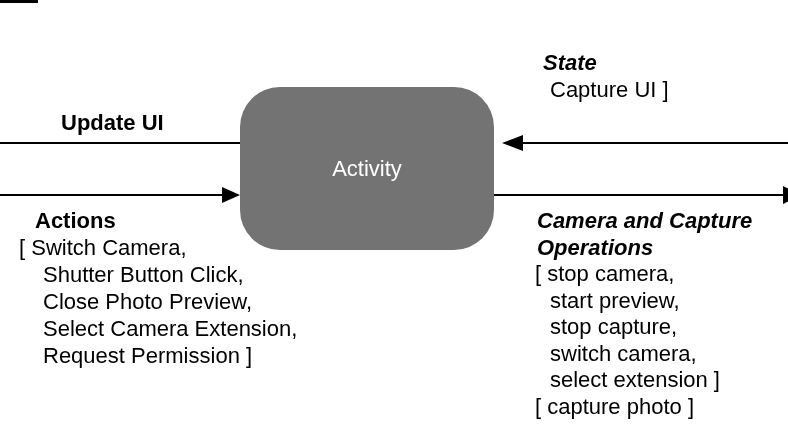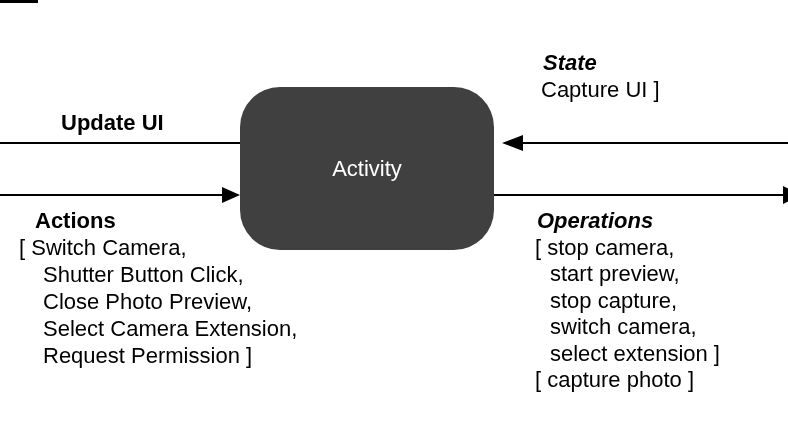--- a/index.html
+++ b/index.html
@@ -19,21 +19,21 @@
     display:flex;align-items:center;justify-content:center;
   }
   .node-label{color:#fff;font-size:22px;}
   .tblock{position:absolute;font-size:22px;line-height:27px;white-space:nowrap;}
   .tblock.tight{line-height:26.5px;}
   .bold{font-weight:bold;}
   .t-off{margin-left:16px;}
   .t-off2{margin-left:2px;font-style:italic;}
   .ind{margin-left:24px;}
   .ind-ops{margin-left:15px;}
-  .ind-sm{}
+  .ind-sm{margin-left:9px;}
   
   .ah{position:absolute;width:0;height:0;}
   .ah-right-in{ 
     left:222px;top:187px;
     border-top:8px solid transparent;border-bottom:8px solid transparent;
     border-left:18px solid #000;
   }
   .ah-left-in{ 
     left:502px;top:135px;
     border-top:8px solid transparent;border-bottom:8px solid transparent;
@@ -54,41 +54,42 @@
 
   <div class="hline" style="left:0;top:142px;width:240px;"></div>
   <div class="hline" style="left:521px;top:142px;width:267px;"></div>
   <div class="hline" style="left:0;top:194px;width:223px;"></div>
   <div class="hline" style="left:494px;top:194px;width:290px;"></div>
 
   <div class="ah ah-right-in"></div>
   <div class="ah ah-left-in"></div>
   <div class="ah ah-right-edge"></div>
 
-  <div class="node" style="background: #404040;">
+  <div class="node" style="background: #737373;">
     <span class="node-label">Activity</span>
   </div>
 
   <div class="tblock bold" style="left:61px;top:109px;">Update UI</div>
 
   <div class="tblock" style="left:541px;top:49px;">
     <div class="bold t-off2">State</div>
     <div class="ind-sm">Capture UI ]</div>
   </div>
 
   <div class="tblock" style="left:19px;top:207px;">
     <div class="bold t-off">Actions</div>
     <div>[ Switch Camera,</div>
     <div class="ind">Shutter Button Click,</div>
     <div class="ind">Close Photo Preview,</div>
     <div class="ind">Select Camera Extension,</div>
     <div class="ind">Request Permission ]</div>
   </div>
 
   <div class="tblock tight" style="left:535px;top:208px;">
+    <div class="bold t-off2">Camera and Capture</div>
     <div class="bold t-off2">Operations</div>
     <div>[ stop camera,</div>
     <div class="ind-ops">start preview,</div>
     <div class="ind-ops">stop capture,</div>
     <div class="ind-ops">switch camera,</div>
     <div class="ind-ops">select extension ]</div>
     <div>[ capture photo ]</div>
   </div>
 
 </div>

